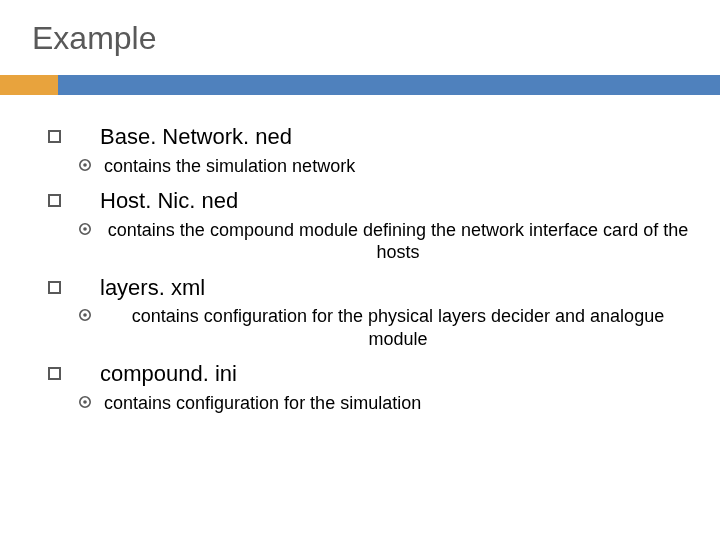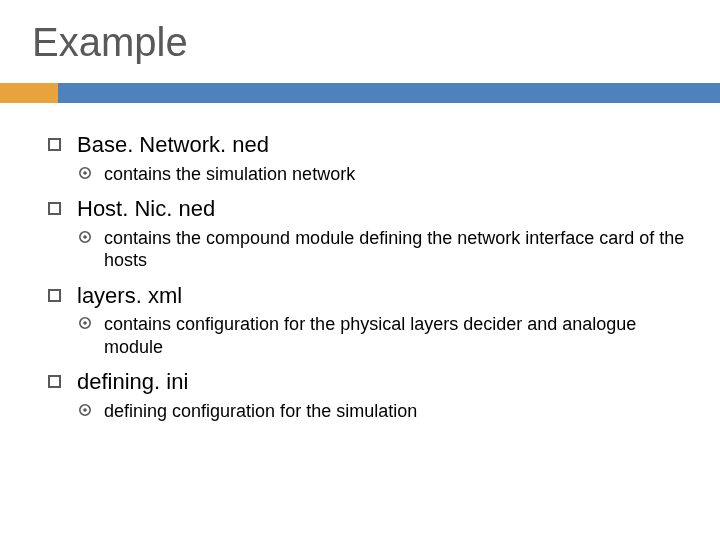--- a/index.html
+++ b/index.html
@@ -9,21 +9,21 @@
     font-family: Arial, Helvetica, sans-serif;
     color: #000;
   }
   .slide {
     width: 720px;
     height: 540px;
     position: relative;
     padding: 20px 0 0 0;
   }
   .title {
-    font-size: 40px;
+    font-size: 32px;
     color: #595959;
     font-weight: 400;
     padding-left: 32px;
     margin-bottom: 18px;
     font-family: Arial, Helvetica, sans-serif;
   }
   .bar-row {
     display: flex;
     height: 20px;
     margin-bottom: 28px;
@@ -36,20 +36,21 @@
     flex: 1;
     background: #4f81bd;
   }
   .content {
     padding: 0 28px 0 48px;
   }
   .l1 {
     display: flex;
     align-items: flex-start;
     margin-bottom: 4px;
+    gap: 23px;
   }
   .l1 .bullet {
     width: 13px;
     height: 13px;
     border: 2px solid #595959;
     margin-top: 7px;
     margin-right: 16px;
     flex-shrink: 0;
   }
   .l1 .text {
@@ -68,20 +69,21 @@
     height: 14px;
     margin-top: 3px;
     margin-right: 12px;
     flex-shrink: 0;
   }
   .l2 .bullet svg { display: block; }
   .l2 .text {
     font-size: 18px;
     color: #000;
     line-height: 1.25;
+    text-align: center;
   }
 </style>
 </head>
 <body>
 
 <div class="slide">
   <div class="title">Example</div>
   <div class="bar-row">
     <div class="bar-orange"></div>
     <div class="bar-blue"></div>
@@ -127,26 +129,26 @@
         <svg width="14" height="14" viewBox="0 0 14 14">
             <circle cx="7" cy="7" r="5.2" fill="none" stroke="#595959" stroke-width="1.6"></circle>
             <circle cx="7" cy="7" r="1.8" fill="#595959"></circle>
           </svg>
       </span>
       <span class="text">contains configuration for the physical layers decider and analogue module</span>
     </div>
 
     <div class="l1">
       <span class="bullet"></span>
-      <span class="text">defining. ini</span>
+      <span class="text">compound. ini</span>
     </div>
     <div class="l2">
       <span class="bullet">
         <svg width="14" height="14" viewBox="0 0 14 14">
             <circle cx="7" cy="7" r="5.2" fill="none" stroke="#595959" stroke-width="1.6"></circle>
             <circle cx="7" cy="7" r="1.8" fill="#595959"></circle>
           </svg>
       </span>
-      <span class="text">defining configuration for the simulation</span>
+      <span class="text">contains configuration for the simulation</span>
     </div>
 
   </div>
 </div>
 
 </body></html>

